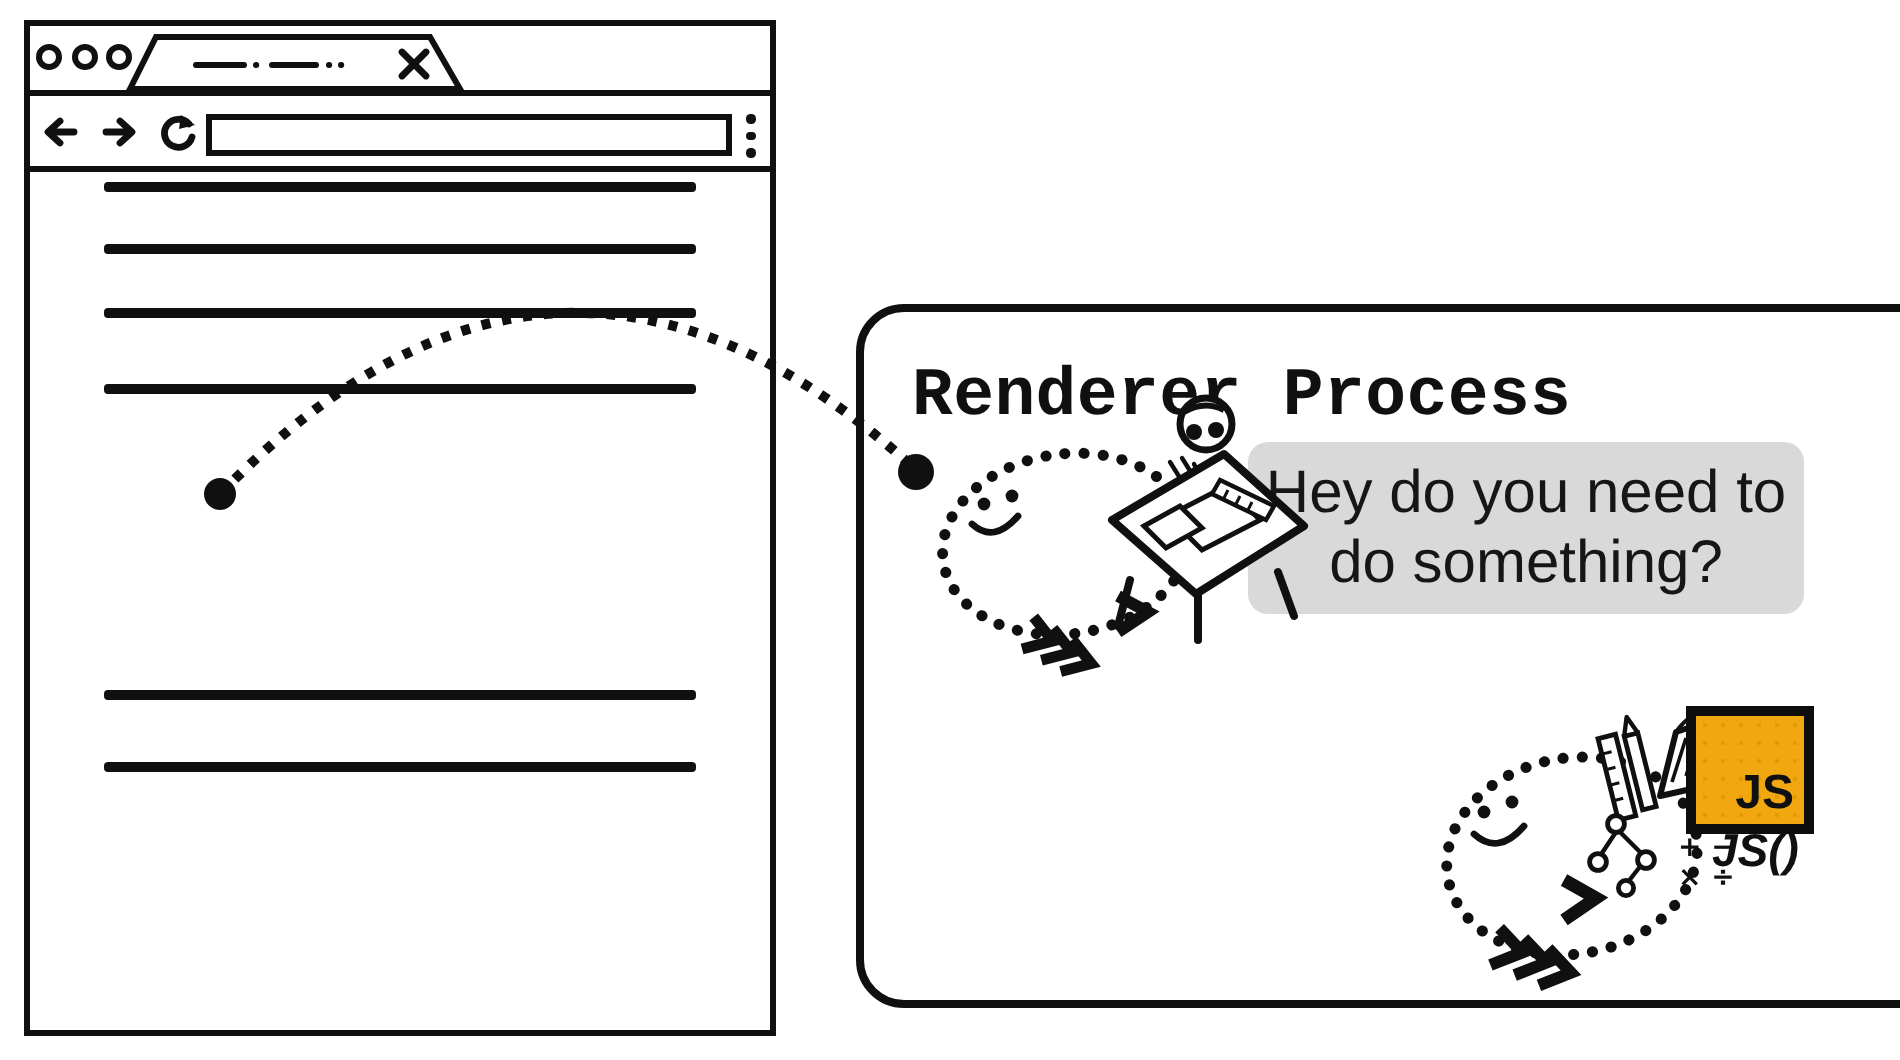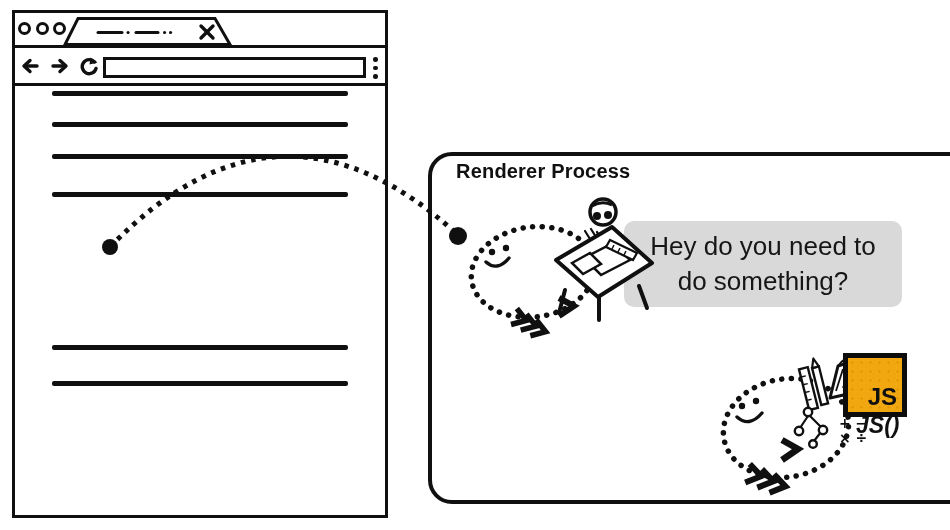--- a/index.html
+++ b/index.html
@@ -23,25 +23,25 @@
   .region-outer{left:25px;top:209px;width:322px;height:98px;background:#F8C6DF;}
   .region-inner{position:absolute;left:3px;top:3px;right:3px;bottom:3px;
                 border:4px solid #9C4170;box-sizing:border-box;background:#F29FC9;
                 background-image:radial-gradient(#E58BBA 1.2px, rgba(0,0,0,0) 1.4px);
                 background-size:13px 13px;display:flex;align-items:center;justify-content:center;}
   .region-label{font-size:20px;font-weight:bold;letter-spacing:.2px;}
 
   
   .panel{left:428px;top:152px;width:562px;height:352px;border:4px solid #101010;
          box-sizing:border-box;border-radius:24px;background:#fff;}
-  .panel-title{position:absolute;left:24px;top:4px;font-size:20px;font-weight:bold;letter-spacing:.2px;}
+  .panel-title{position:absolute;left:24px;top:24px;font-size:34px;font-weight:bold;letter-spacing:.2px;font-family:Liberation Mono, monospace;}
 
   
   .bubble{background:#D9D9D9;border-radius:10px;display:flex;flex-direction:column;
-          align-items:center;justify-content:center;font-size:26px;color:#161616;}
+          align-items:center;justify-content:center;font-size:30px;color:#161616;}
   .bubble-q{left:624px;top:221px;width:278px;height:86px;line-height:35px;}
   .bubble-a{left:527px;top:403px;width:178px;height:50px;}
   .tail{position:absolute;width:0;height:0;}
   .tail-left{left:-15px;top:12px;border-top:9px solid rgba(0,0,0,0);
              border-bottom:13px solid rgba(0,0,0,0);border-right:17px solid #D9D9D9;}
   .tail-right{right:-14px;top:16px;border-top:8px solid rgba(0,0,0,0);
               border-bottom:10px solid rgba(0,0,0,0);border-left:15px solid #D9D9D9;}
 
   
   .js-badge{left:843px;top:353px;width:64px;height:64px;border:5px solid #0d0d0d;

